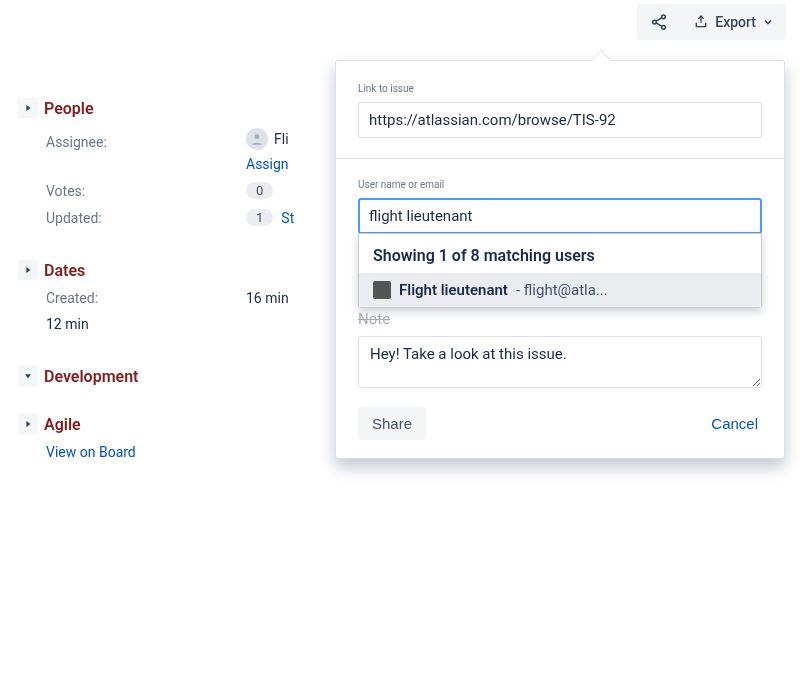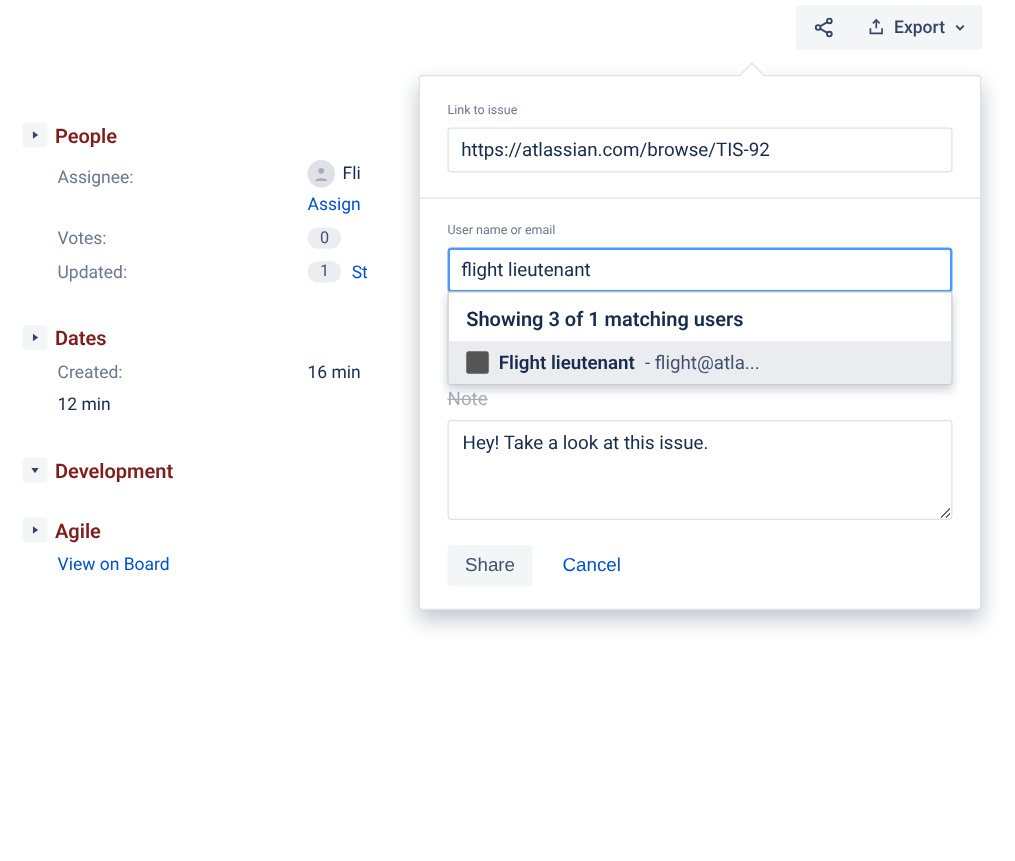--- a/index.html
+++ b/index.html
@@ -186,27 +186,27 @@
     .suggest-item .email { color: #42526E; white-space: nowrap; overflow: hidden; text-overflow: ellipsis; }
     .note-label-cut {
       color: #6B778C;
       font-size: 15px;
       margin-top: 2px;
       margin-bottom: 8px;
       text-decoration: line-through;
       opacity: .6;
     }
     .text-area {
-      height: 80px;
+      height: 52px;
       resize: both;
       padding-left: 11px;
     }
     .pop-actions {
       display: flex;
-      justify-content: flex-start;
+      justify-content: space-between;
       gap: 20px;
       margin-top: 16px;
       align-items: center;
     }
     .btn-gray {
       background: #F4F5F7;
       color: #42526E;
       font-weight: 500;
       padding: 8px 14px;
       border-radius: 3px;
@@ -330,21 +330,21 @@
 
 <div class="popover">
   <div class="pop-label">Link to issue</div>
   <input class="text-input" value="https://atlassian.com/browse/TIS-92" style="">
 
   <div class="divider"></div>
 
   <div class="pop-label">User name or email</div>
   <input class="text-input focus" value="flight lieutenant" style="">
   <div class="suggest">
-    <div class="suggest-hdr">Showing 3 of 1 matching users</div>
+    <div class="suggest-hdr">Showing 1 of 8 matching users</div>
     <div class="suggest-item">
       <span class="sm-avatar"></span>
       <span class="name">Flight lieutenant</span>
       <span class="email"> - flight@atla...</span>
     </div>
   </div>
 
   <div class="note-label-cut">Note</div>
   <textarea class="text-area" style="">Hey! Take a look at this issue.</textarea>
 

